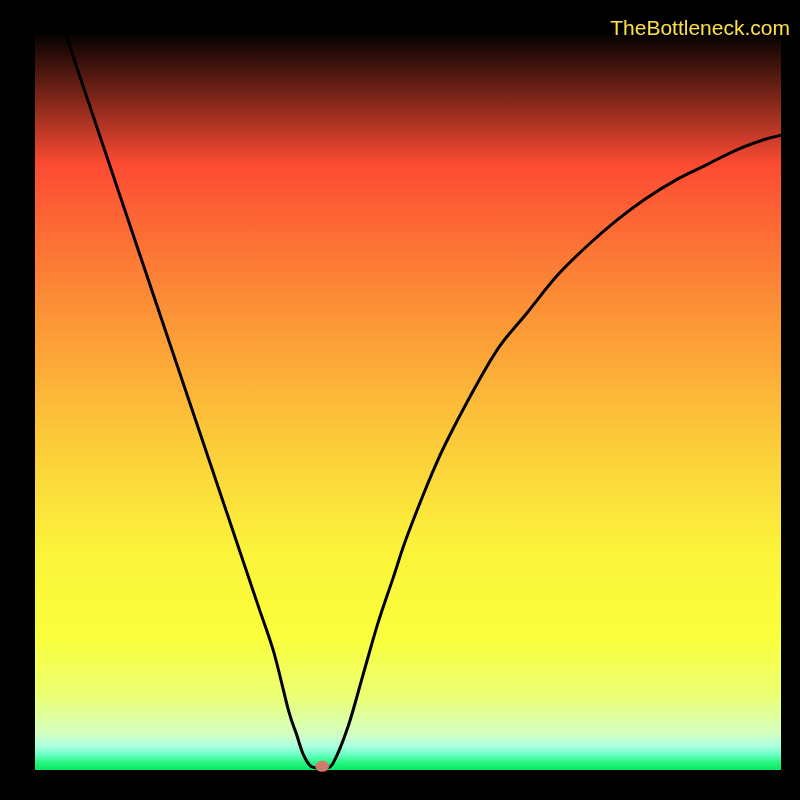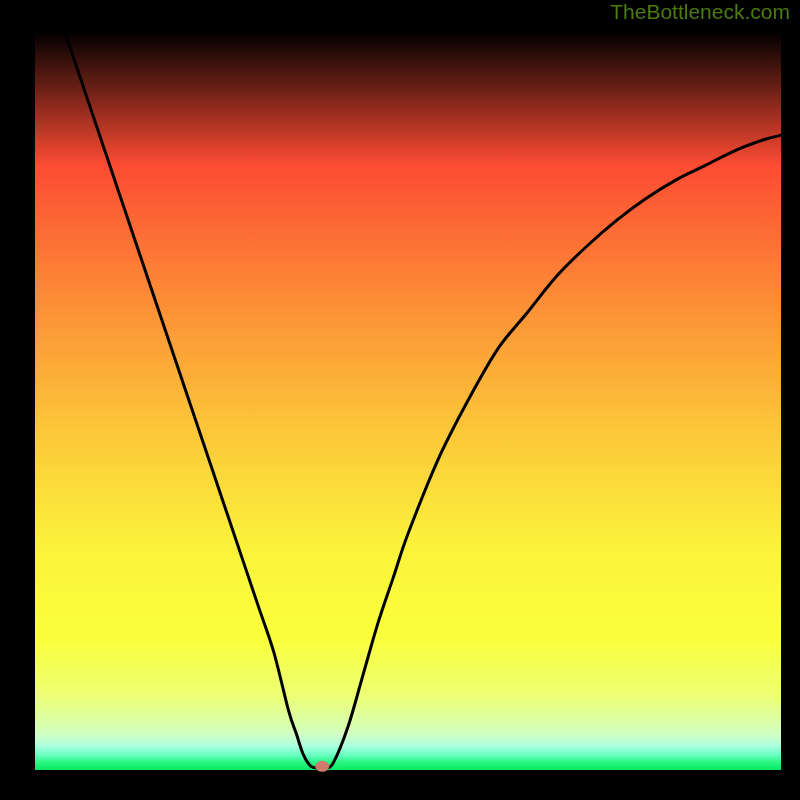--- a/index.html
+++ b/index.html
@@ -13,23 +13,23 @@
   }
   .canvas-wrap {
     position: absolute;
     left: 0;
     top: 0;
     width: 800px;
     height: 800px;
   }
   .watermark {
     position: absolute;
-    top: 0;
+    top: 16px;
     right: 10px;
-    color: #4d7c0f;
+    color: #fde047;
     font-size: 21px;
     font-weight: 400;
     letter-spacing: 0px;
     user-select: none;
     text-align: right;
   }
 </style>
 </head>
 <body>
 

